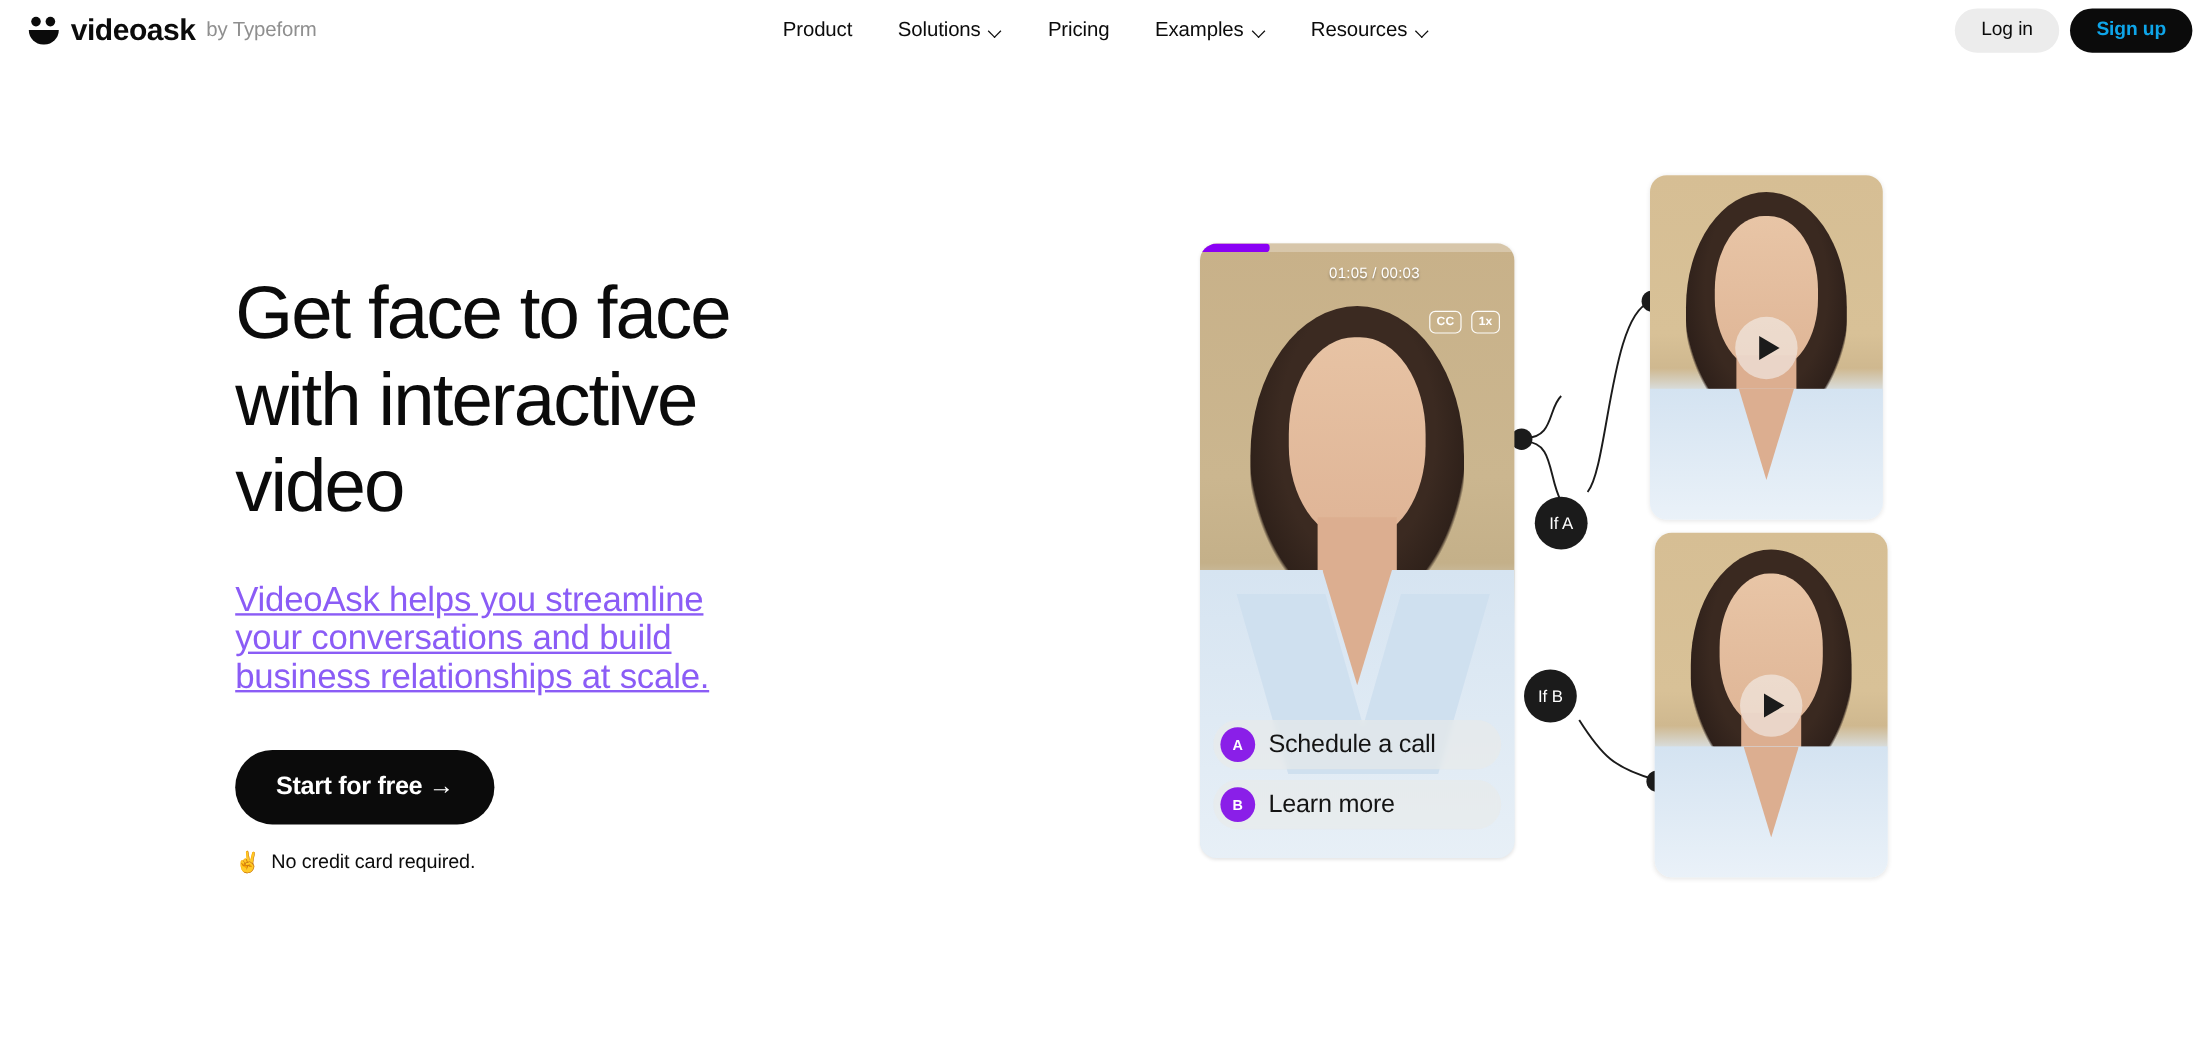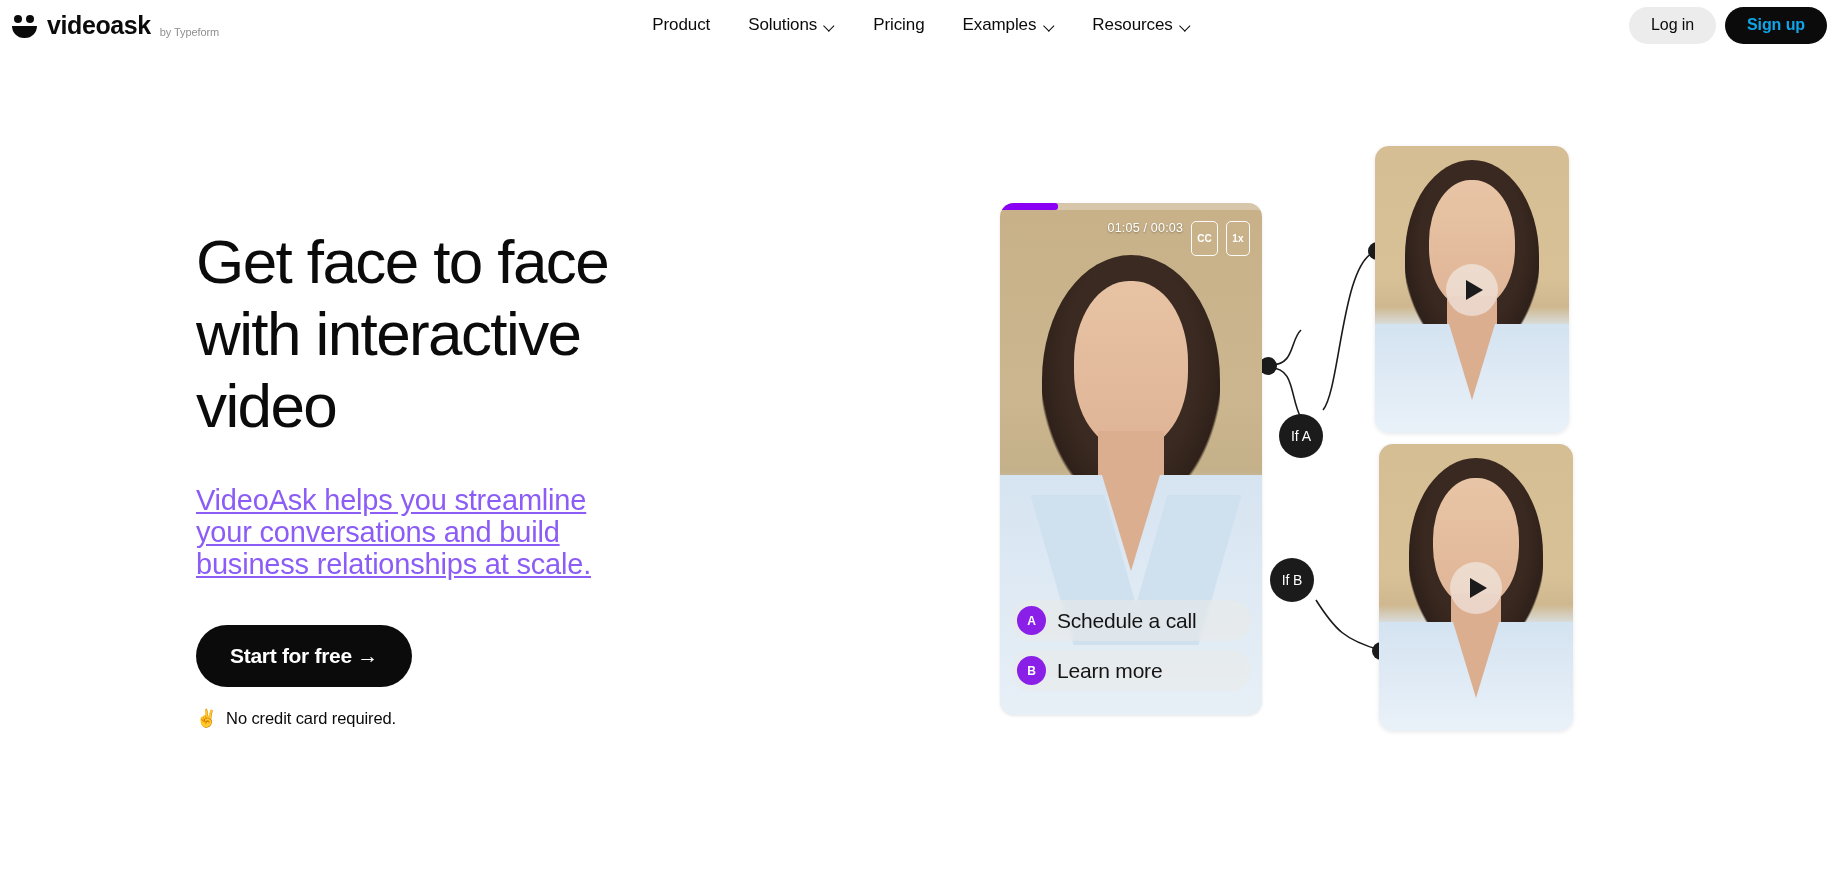--- a/index.html
+++ b/index.html
@@ -19,23 +19,23 @@
     top: 0; left: 0;
     width: 1843px;
     height: 50px;
     display: flex;
     align-items: center;
     background: #ffffff;
   }
 
   .brand {
     position: absolute;
-    left: 11px;
-    display: flex;
-    align-items: flex-end;
+    left: 23px;
+    display: flex;
+    align-items: flex-start;
     gap: 9px;
     text-decoration: none;
   }
   .brand-mark {
     width: 27px;
     height: 24px;
     position: relative;
     flex: none;
   }
   .brand-mark .eye {
@@ -57,21 +57,21 @@
     border-radius: 0 0 14px 14px;
   }
   .brand-name {
     font-size: 25px;
     font-weight: 700;
     letter-spacing: -0.4px;
     color: #0b0b0b;
     line-height: 1;
   }
   .brand-by {
-    font-size: 11px;
+    font-size: 17px;
     font-weight: 400;
     color: #8f8f8f;
     letter-spacing: -0.1px;
     line-height: 1;
     padding-top: 3px;
   }
 
   .mainnav {
     position: absolute;
     left: 50%;
@@ -294,35 +294,36 @@
     z-index: 6;
   }
   .vc-time {
     font-size: 12.5px;
     color: #ffffff;
     letter-spacing: 0.2px;
     text-shadow: 0 1px 2px rgba(0,0,0,0.35);
     white-space: nowrap;
   }
   .vc-pill {
-    height: 35px;
+    height: 19px;
     min-width: 24px;
     padding: 0 5px;
     border: 1.2px solid rgba(255,255,255,0.95);
     border-radius: 5px;
     display: flex;
     align-items: center;
     justify-content: center;
     font-size: 10px;
     font-weight: 700;
     color: #ffffff;
     letter-spacing: 0.2px;
     cursor: pointer;
     background: transparent;
     font-family: inherit;
+    margin-top: 38px;
   }
 
   .vc-answers {
     position: absolute;
     left: 11px;
     bottom: 24px;
     width: 240px;
     display: flex;
     flex-direction: column;
     gap: 9px;

